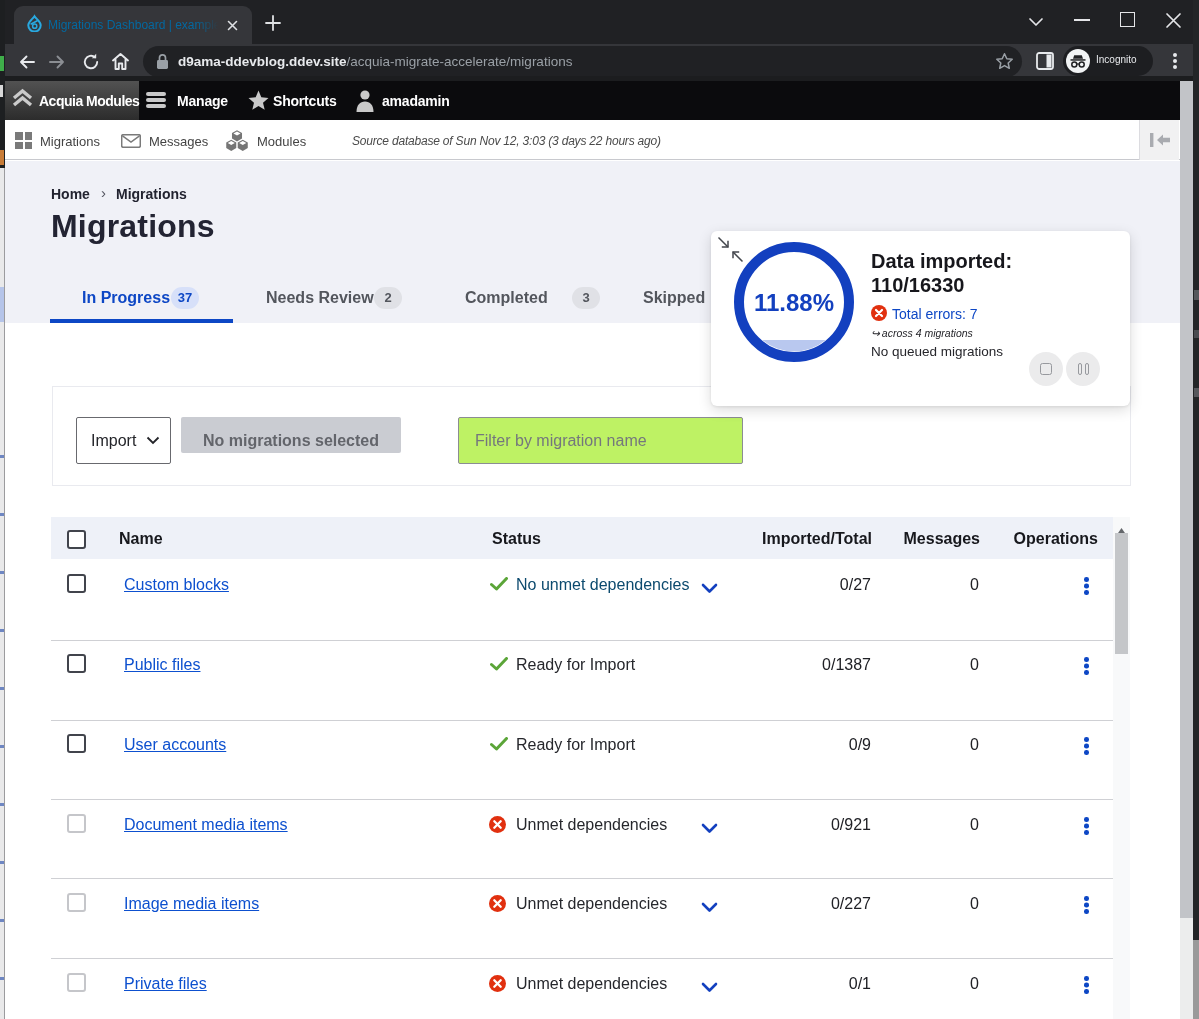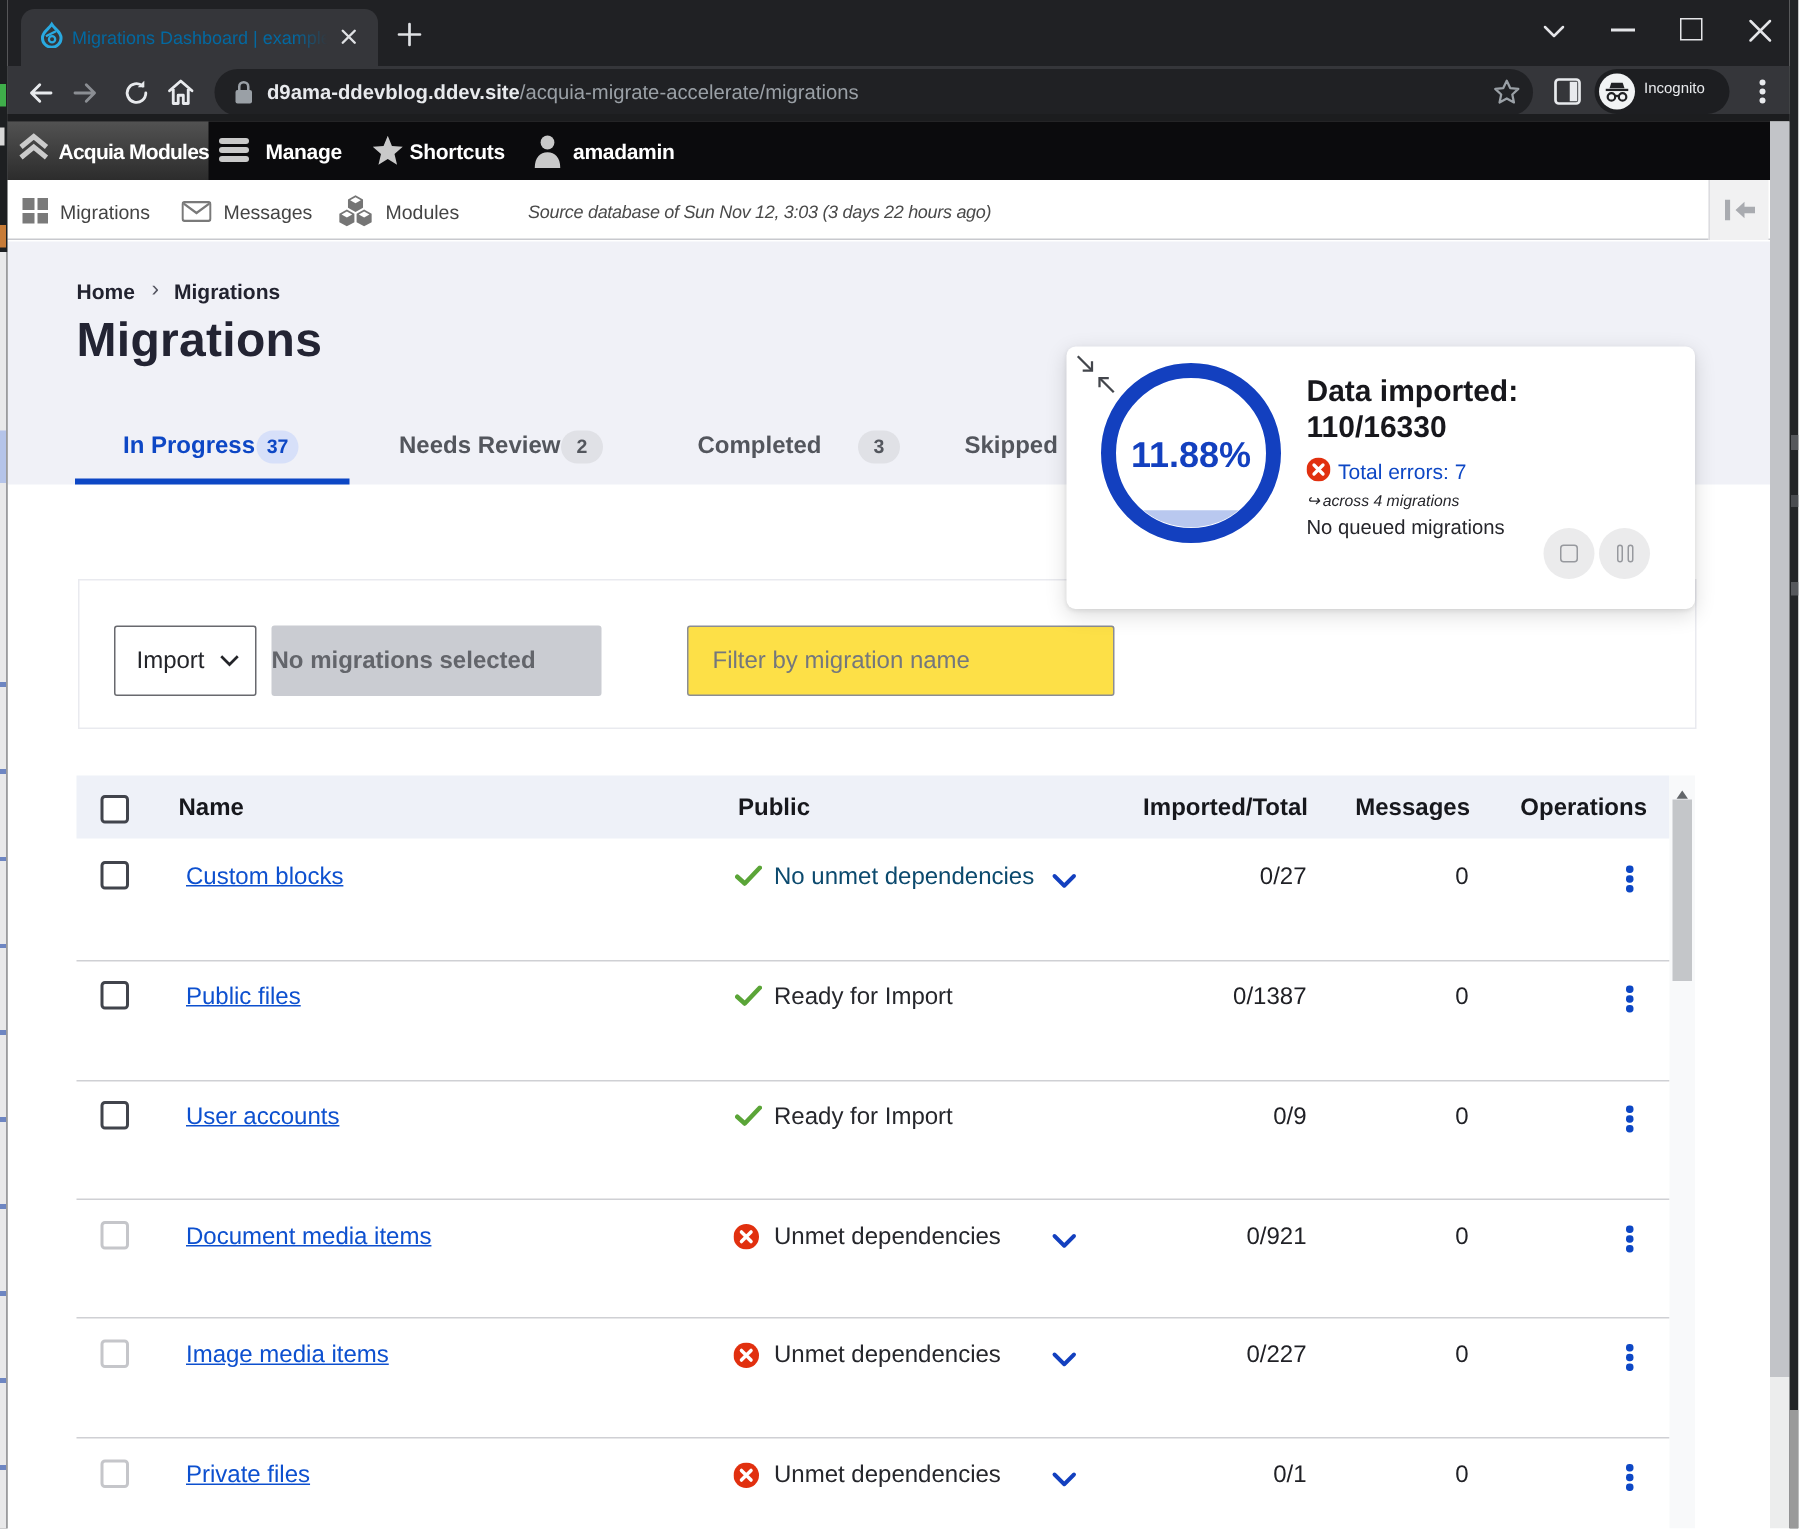--- a/index.html
+++ b/index.html
@@ -193,27 +193,27 @@
 <div class="abs" style="left:572px;top:287px;width:28px;height:22px;background:#e0e1e6;border-radius:11px;text-align:center;line-height:22px;font-size:13px;font-weight:bold;color:#53565d;">3</div>
 <div class="abs" style="left:643px;top:289px;font-size:16px;font-weight:bold;color:#53565d;">Skipped</div>
 <div class="abs" style="left:50px;top:319px;width:183px;height:4px;background:#0d47c5;"></div>
 
 <div class="abs" style="left:52px;top:386px;width:1079px;height:100px;background:#fff;border:1px solid #e9eaef;"></div>
 <div class="abs" style="left:76px;top:417px;width:95px;height:47px;background:#fff;border:1px solid #68696e;border-radius:2px;font-size:16px;color:#232429;line-height:45px;padding-left:14px;">Import
 <svg style="position:absolute;right:10px;top:18px;" width="14" height="9" viewBox="0 0 14 9">
       <path d="M1.5 1.5 L7 7 L12.5 1.5" stroke="#232429" stroke-width="1.8" fill="none"></path>
     </svg>
 </div>
-<div class="abs" style="left:181px;top:417px;width:220px;height:47px;background:#caccd2;border-radius:2px;font-size:16px;font-weight:bold;color:#63656b;text-align:left;line-height:47px;">No migrations selected</div>
-<div class="abs" style="left:458px;top:417px;width:285px;height:47px;background:#fde047;border:1px solid #8b8d93;border-radius:2px;font-size:16px;color:#74777d;line-height:45px;padding-left:16px;">Filter by migration name</div>
+<div class="abs" style="left:181px;top:417px;width:220px;height:36px;background:#caccd2;border-radius:2px;font-size:16px;font-weight:bold;color:#63656b;text-align:center;line-height:47px;">No migrations selected</div>
+<div class="abs" style="left:458px;top:417px;width:285px;height:47px;background:#bef264;border:1px solid #8b8d93;border-radius:2px;font-size:16px;color:#74777d;line-height:45px;padding-left:16px;">Filter by migration name</div>
 
 <div class="abs" style="left:51px;top:517px;width:1062px;height:42px;background:#eef1f8;"></div>
 <div class="abs" style="left:67px;top:530px;width:19px;height:19px;border:2px solid #41444c;border-radius:3px;background:#fff;"></div>
 <div class="abs" style="left:119px;top:530px;font-size:16px;font-weight:bold;color:#17181d;">Name</div>
-<div class="abs" style="left:492px;top:530px;font-size:16px;font-weight:bold;color:#17181d;">Public</div>
+<div class="abs" style="left:492px;top:530px;font-size:16px;font-weight:bold;color:#17181d;">Status</div>
 <div class="abs" style="left:672px;top:530px;width:200px;text-align:right;font-size:16px;font-weight:bold;color:#17181d;">Imported/Total</div>
 <div class="abs" style="left:880px;top:530px;width:100px;text-align:right;font-size:16px;font-weight:bold;color:#17181d;">Messages</div>
 <div class="abs" style="left:998px;top:530px;width:100px;text-align:right;font-size:16px;font-weight:bold;color:#17181d;">Operations</div>
 
 <div>
 <div class="abs" style="left:51px;top:640px;width:1062px;height:1px;background:#cfd0d4;"></div>
 <div class="abs" style="left:51px;top:720px;width:1062px;height:1px;background:#cfd0d4;"></div>
 <div class="abs" style="left:51px;top:799px;width:1062px;height:1px;background:#cfd0d4;"></div>
 <div class="abs" style="left:51px;top:878px;width:1062px;height:1px;background:#cfd0d4;"></div>
 <div class="abs" style="left:51px;top:958px;width:1062px;height:1px;background:#cfd0d4;"></div>

